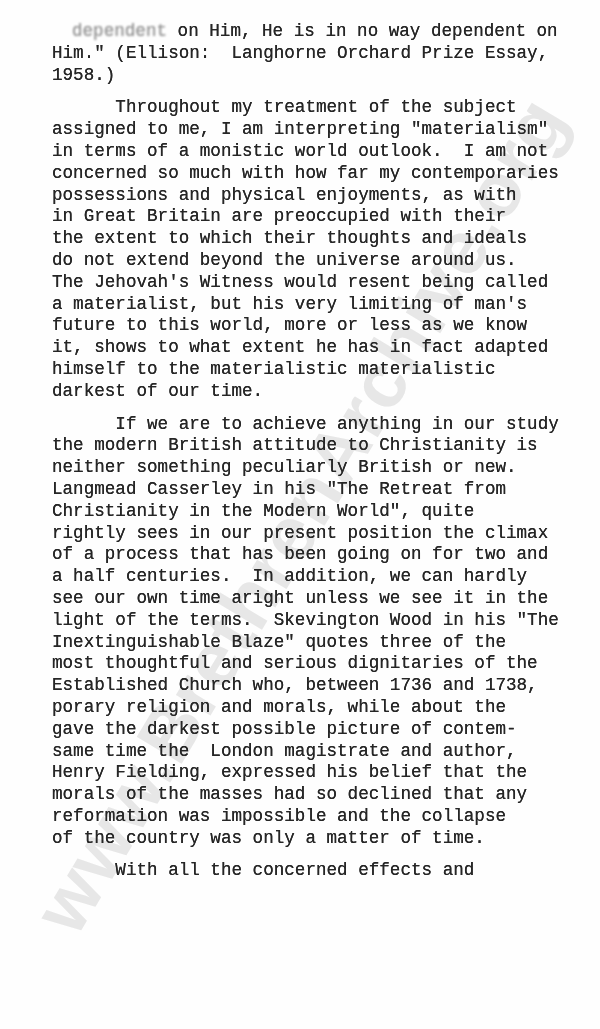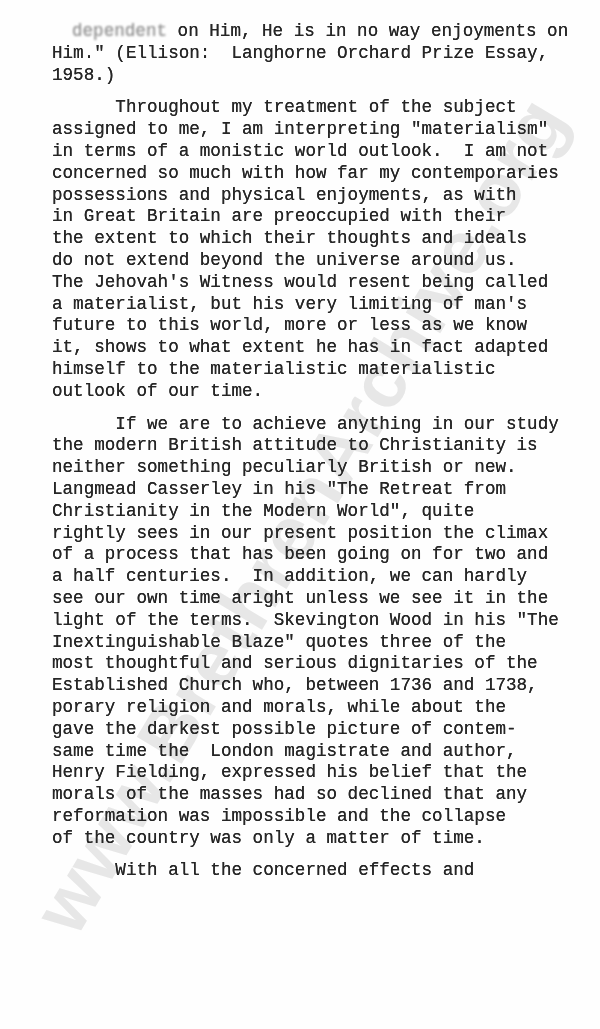--- a/index.html
+++ b/index.html
@@ -56,39 +56,39 @@
     padding-left: 20px;
   }
 </style>
 </head>
 <body>
 
 <div class="page">
   <div class="watermark">www.BrethrenArchive.org</div>
   <div class="text-block" id="paragraphs">
       <div class="paragraph">
-        <div class="line"><span class="smudge">dependent</span><span> on Him, He is in no way enjoyments on</span></div>
+        <div class="line"><span class="smudge">dependent</span><span> on Him, He is in no way dependent on</span></div>
         <div class="line">Him." (Ellison:  Langhorne Orchard Prize Essay,</div>
         <div class="line">1958.)</div>
       </div>
       <div class="paragraph">
         <div class="line">      Throughout my treatment of the subject</div>
         <div class="line">assigned to me, I am interpreting "materialism"</div>
         <div class="line">in terms of a monistic world outlook.  I am not</div>
         <div class="line">concerned so much with how far my contemporaries</div>
         <div class="line">possessions and physical enjoyments, as with</div>
         <div class="line">in Great Britain are preoccupied with their</div>
         <div class="line">the extent to which their thoughts and ideals</div>
         <div class="line">do not extend beyond the universe around us.</div>
         <div class="line">The Jehovah's Witness would resent being called</div>
         <div class="line">a materialist, but his very limiting of man's</div>
         <div class="line">future to this world, more or less as we know</div>
         <div class="line">it, shows to what extent he has in fact adapted</div>
         <div class="line">himself to the materialistic materialistic</div>
-        <div class="line">outlook of our time.</div>
+        <div class="line">darkest of our time.</div>
       </div>
       <div class="paragraph">
         <div class="line">      If we are to achieve anything in our study</div>
         <div class="line">the modern British attitude to Christianity is</div>
         <div class="line">neither something peculiarly British or new.</div>
         <div class="line">Langmead Casserley in his "The Retreat from</div>
         <div class="line">Christianity in the Modern World", quite</div>
         <div class="line">rightly sees in our present position the climax</div>
         <div class="line">of a process that has been going on for two and</div>
         <div class="line">a half centuries.  In addition, we can hardly</div>

